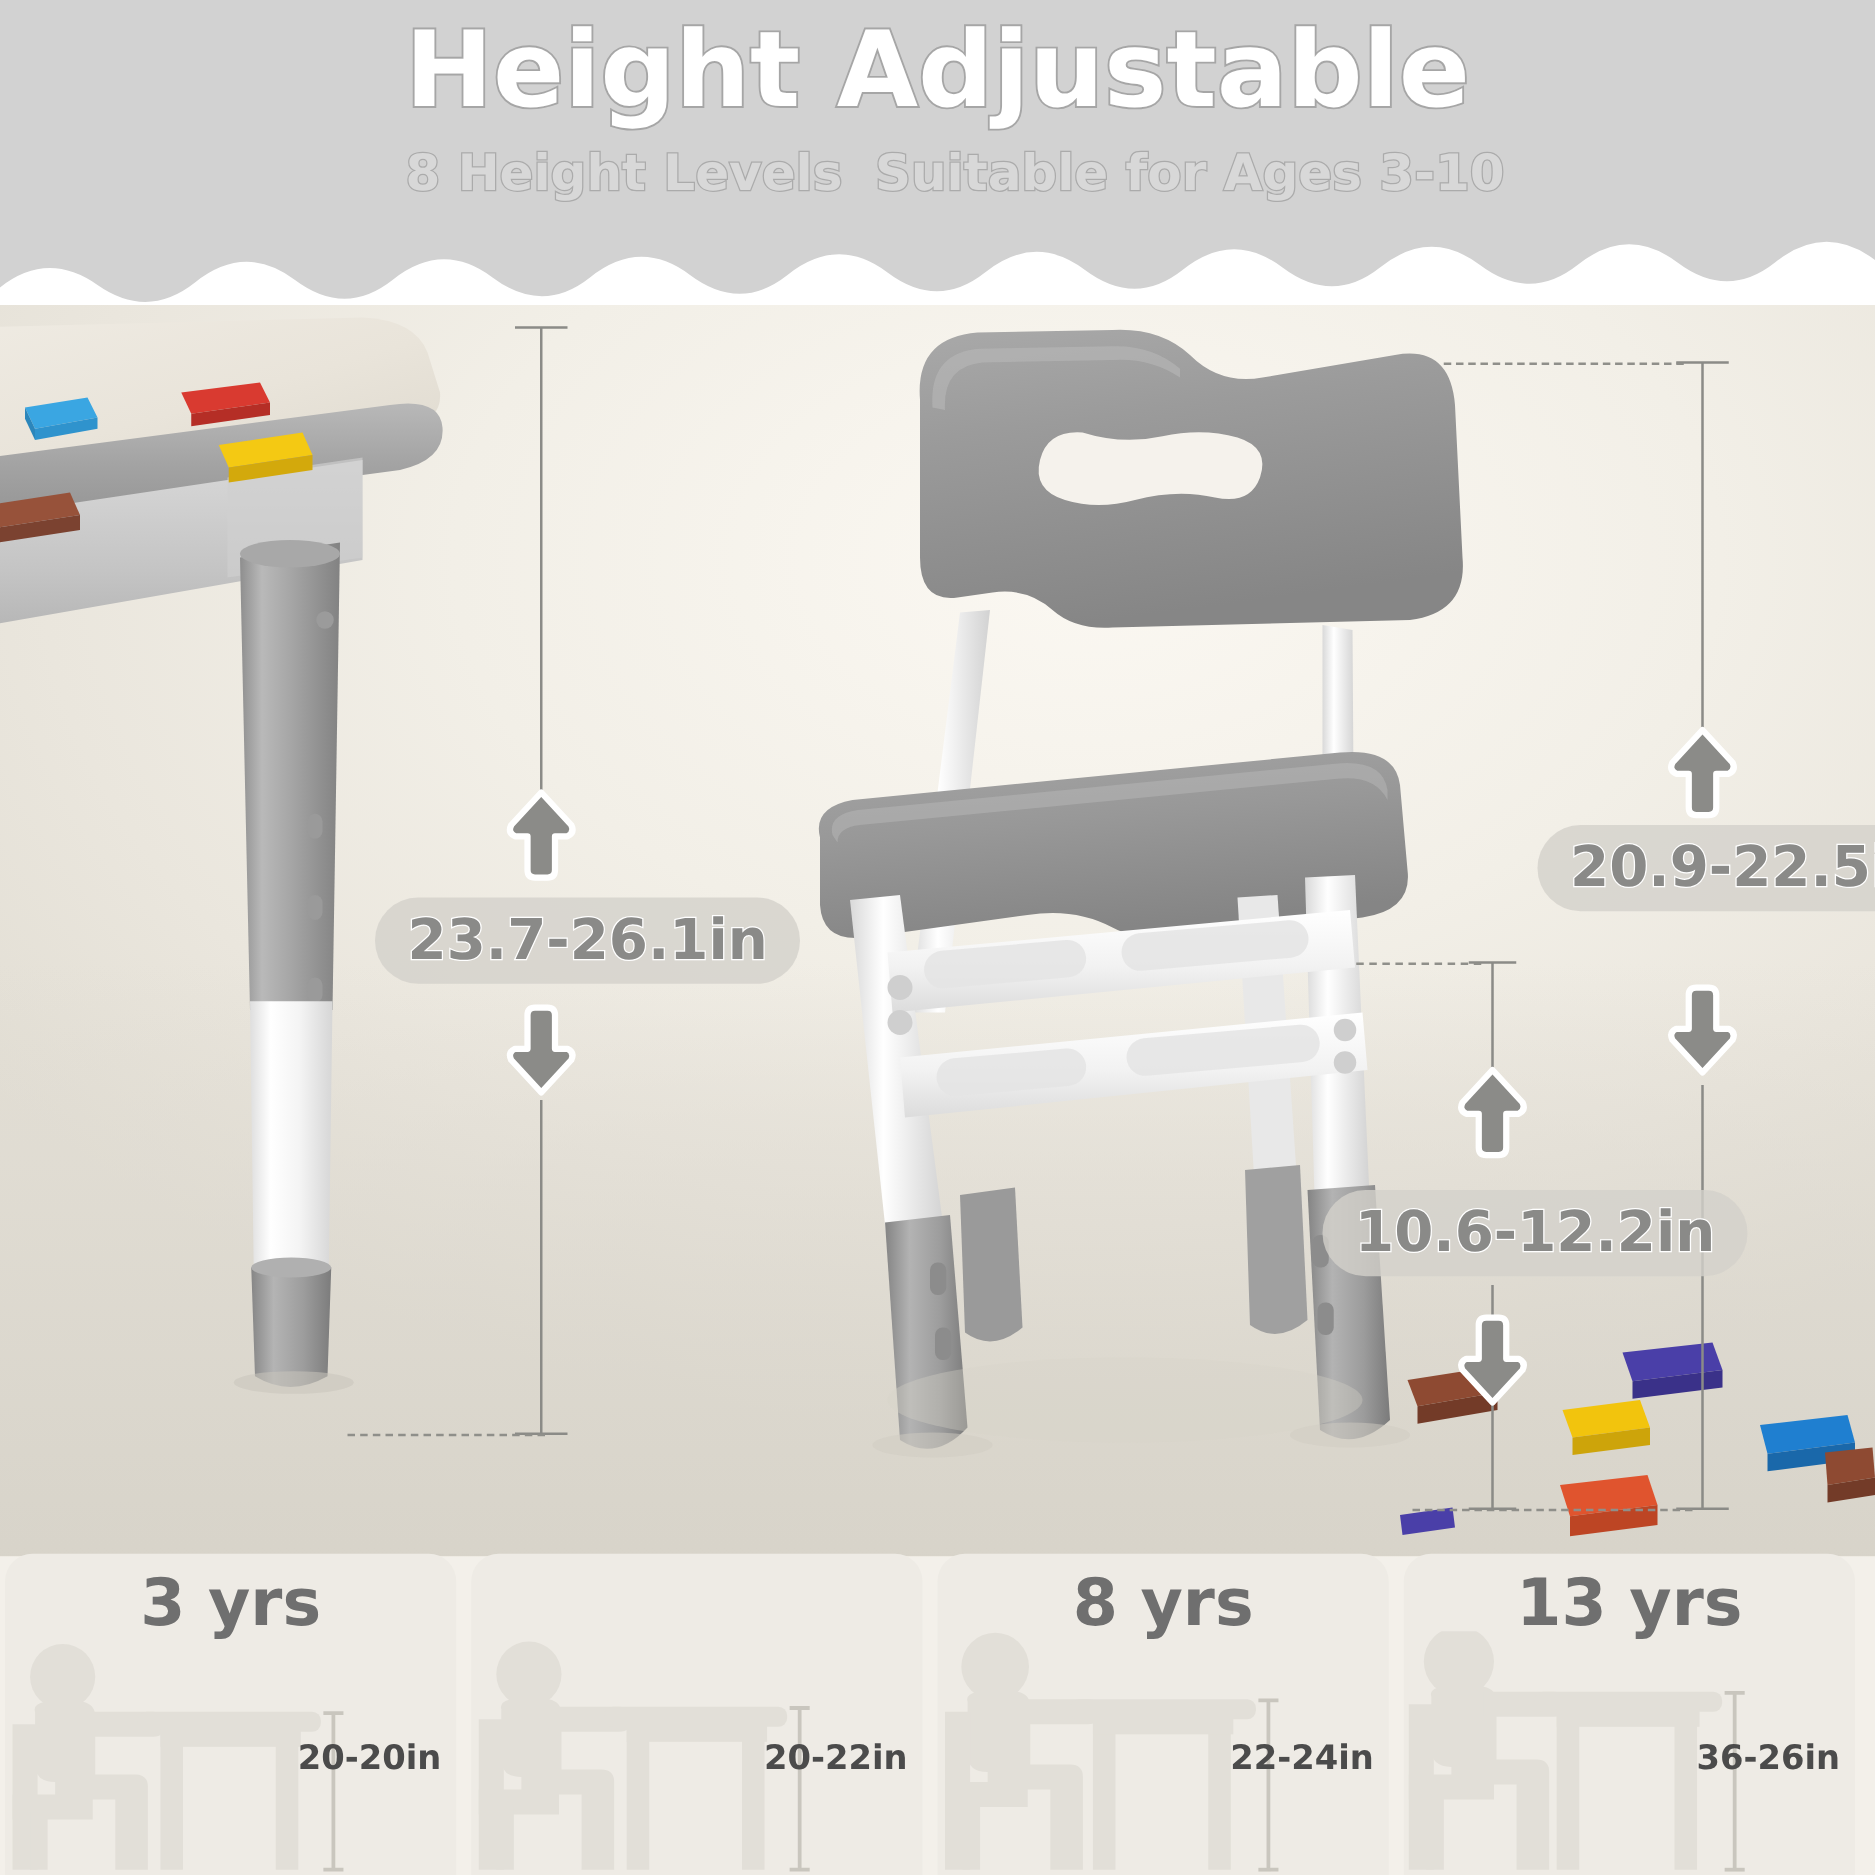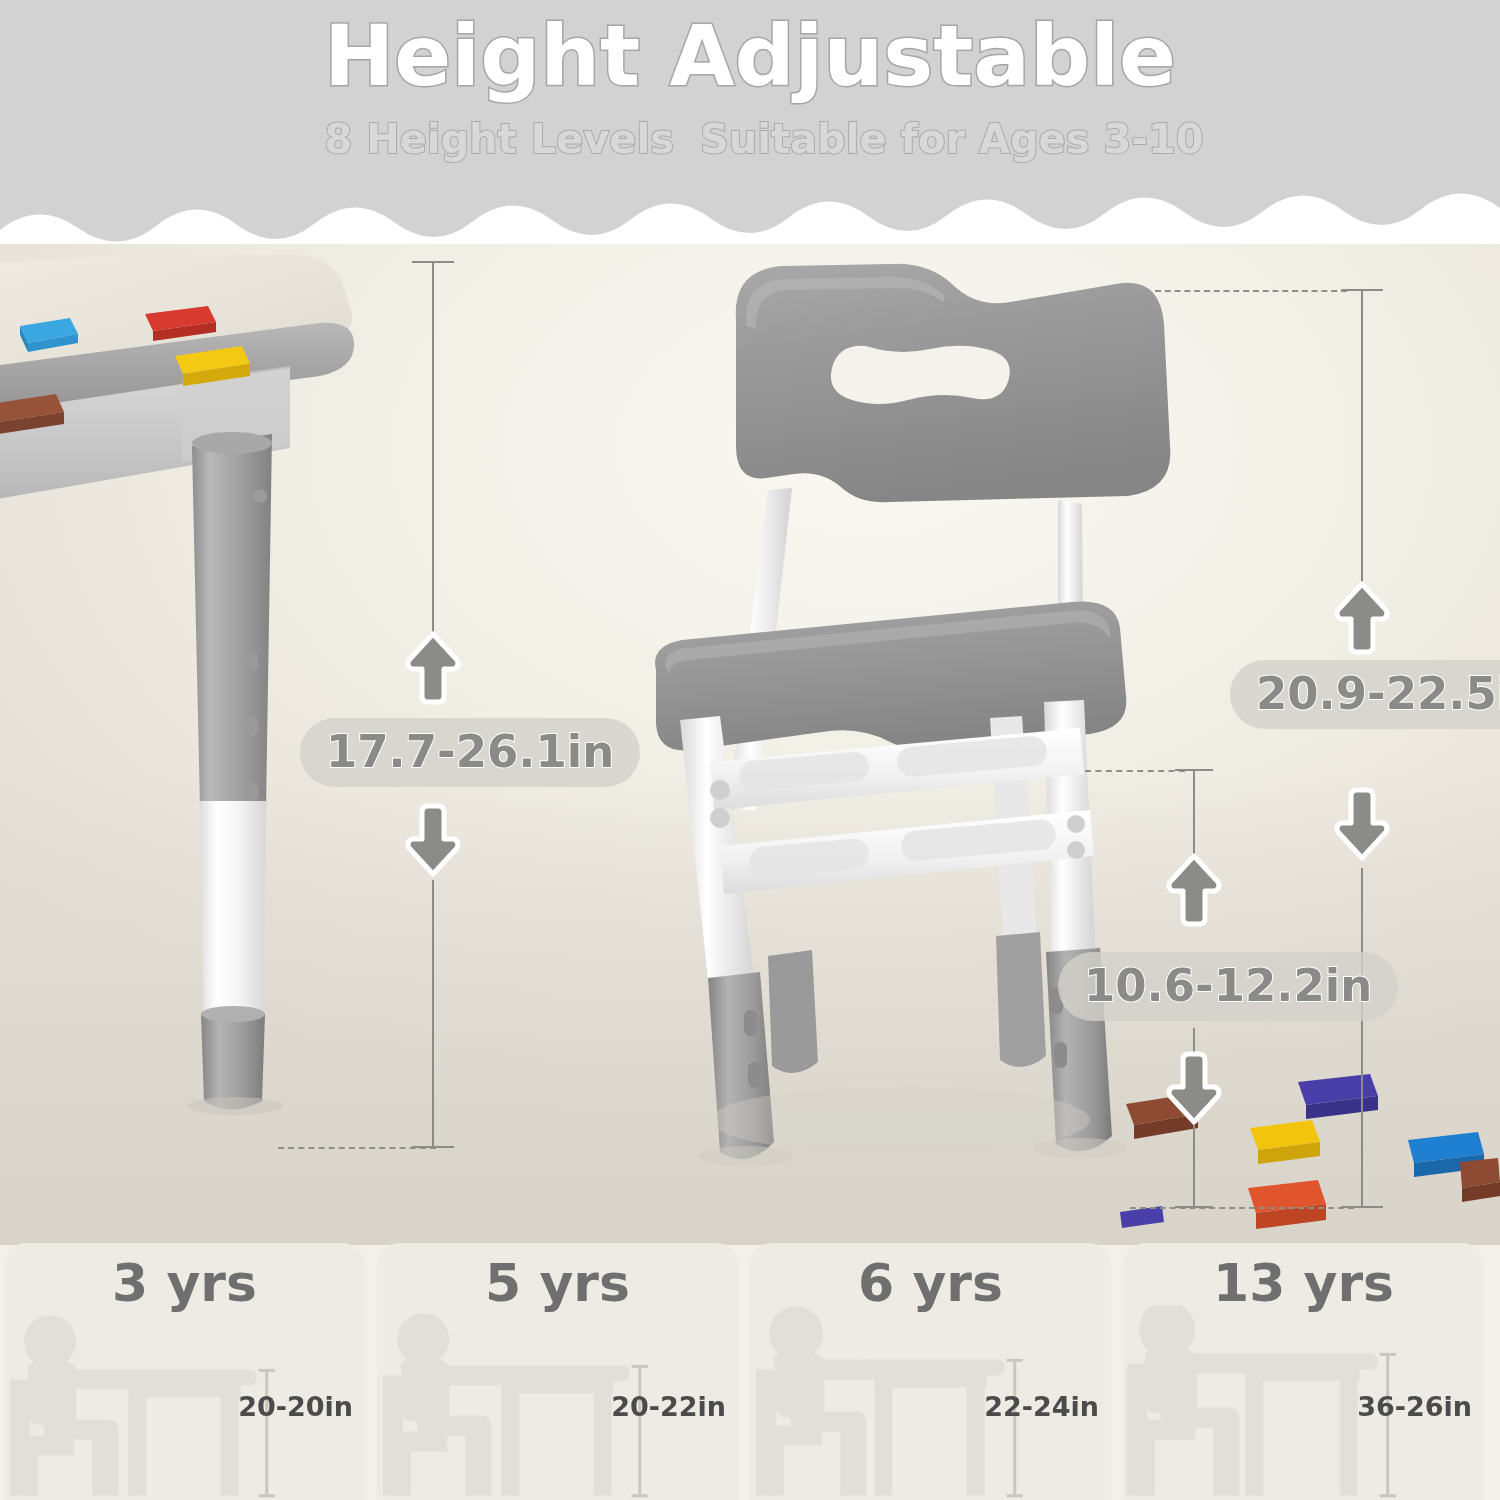--- a/index.html
+++ b/index.html
@@ -340,21 +340,21 @@
       <div class="dashline" style="left:278px; top:1147px; width:158px;"></div>
 
       <svg class="arrow-up" style="left:404px; top:628px;" viewBox="0 0 58 78">
         <path d="M29 6 L53 32 Q56 38 50 41 L40 41 L40 68 Q40 74 34 74 L24 74 Q18 74 18 68 L18 41 L8 41 Q2 38 5 32 Z" fill="#8b8b88" stroke="#ffffff" stroke-width="5" stroke-linejoin="round"></path>
       </svg>
 
       <svg class="arrow-dn" style="left:404px; top:802px;" viewBox="0 0 58 78">
         <path d="M29 72 L53 46 Q56 40 50 37 L40 37 L40 10 Q40 4 34 4 L24 4 Q18 4 18 10 L18 37 L8 37 Q2 40 5 46 Z" fill="#8b8b88" stroke="#ffffff" stroke-width="5" stroke-linejoin="round"></path>
       </svg>
 
-      <div class="pill" style="left:300px; top:718px;">17.7-26.1in</div>
+      <div class="pill" style="left:300px; top:718px;">23.7-26.1in</div>
     </div>
 
     <div>
       <div class="dimline" style="left:1361px; top:290px; height:296px;"></div>
       <div class="dimcap" style="left:1341px; top:289px; width:42px;"></div>
       <div class="dashline" style="left:1155px; top:290px; width:192px;"></div>
 
       <div class="dimline" style="left:1361px; top:868px; height:340px;"></div>
       <div class="dimcap" style="left:1341px; top:1206px; width:42px;"></div>
       <div class="dashline" style="left:1130px; top:1207px; width:224px;"></div>
@@ -425,21 +425,20 @@
         <g stroke="#c9c6be" stroke-width="3">
           <line x1="262" y1="63" x2="262" y2="188"></line>
           <line x1="254" y1="63" x2="270" y2="63"></line>
           <line x1="254" y1="188" x2="270" y2="188"></line>
         </g>
       </svg>
       <div class="age-dim">20-20in</div>
     </div>
 
     <div class="age-card">
-      <div class="age-title">5 yrs</div>
       <svg class="age-svg" viewBox="0 0 360 190">
         <g fill="#e2dfd8">
           <circle cx="46" cy="32" r="26"></circle>
           <path d="M24 60 Q22 54 32 52 L62 52 Q72 54 72 64 L72 114 L40 114 Q24 114 24 100 Z"></path>
           <path d="M62 58 L118 58 Q128 58 128 68 Q128 78 118 78 L62 78 Z"></path>
           <path d="M40 108 L104 108 Q114 108 114 118 L114 188 L88 188 L88 128 L40 128 Z"></path>
           <path d="M6 68 L26 68 L26 188 L6 188 Z"></path>
           <path d="M6 124 L70 124 L70 144 L6 144 Z"></path>
           <path d="M20 138 L34 138 L34 188 L20 188 Z"></path>
         </g>
@@ -452,21 +451,21 @@
         <g stroke="#c9c6be" stroke-width="3">
           <line x1="262" y1="59" x2="262" y2="188"></line>
           <line x1="254" y1="59" x2="270" y2="59"></line>
           <line x1="254" y1="188" x2="270" y2="188"></line>
         </g>
       </svg>
       <div class="age-dim">20-22in</div>
     </div>
 
     <div class="age-card">
-      <div class="age-title">6 yrs</div>
+      <div class="age-title">8 yrs</div>
       <svg class="age-svg" viewBox="0 0 360 190">
         <g fill="#e2dfd8">
           <circle cx="46" cy="26" r="27"></circle>
           <path d="M24 54 Q22 48 32 46 L64 46 Q74 48 74 58 L74 110 L40 110 Q24 110 24 96 Z"></path>
           <path d="M64 52 L120 52 Q130 52 130 62 Q130 72 120 72 L64 72 Z"></path>
           <path d="M40 104 L106 104 Q116 104 116 114 L116 188 L90 188 L90 124 L40 124 Z"></path>
           <path d="M6 62 L26 62 L26 188 L6 188 Z"></path>
           <path d="M6 118 L72 118 L72 138 L6 138 Z"></path>
           <path d="M20 132 L34 132 L34 188 L20 188 Z"></path>
         </g>

